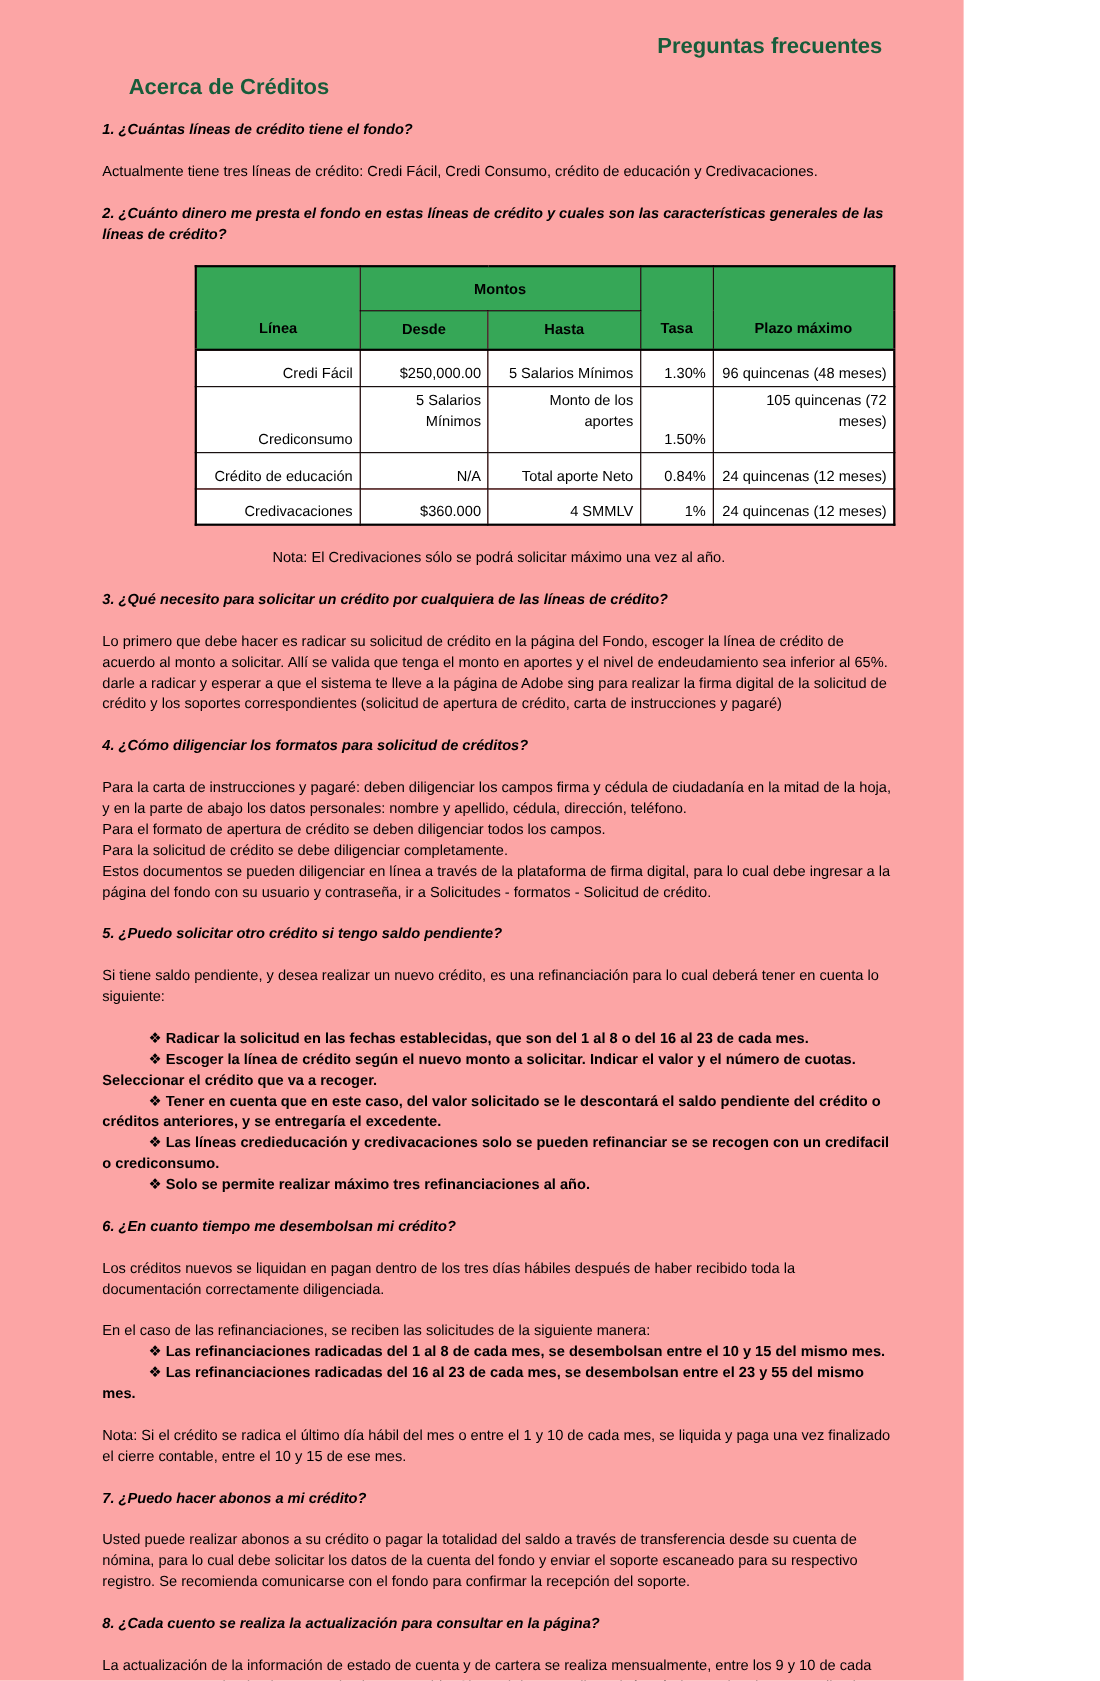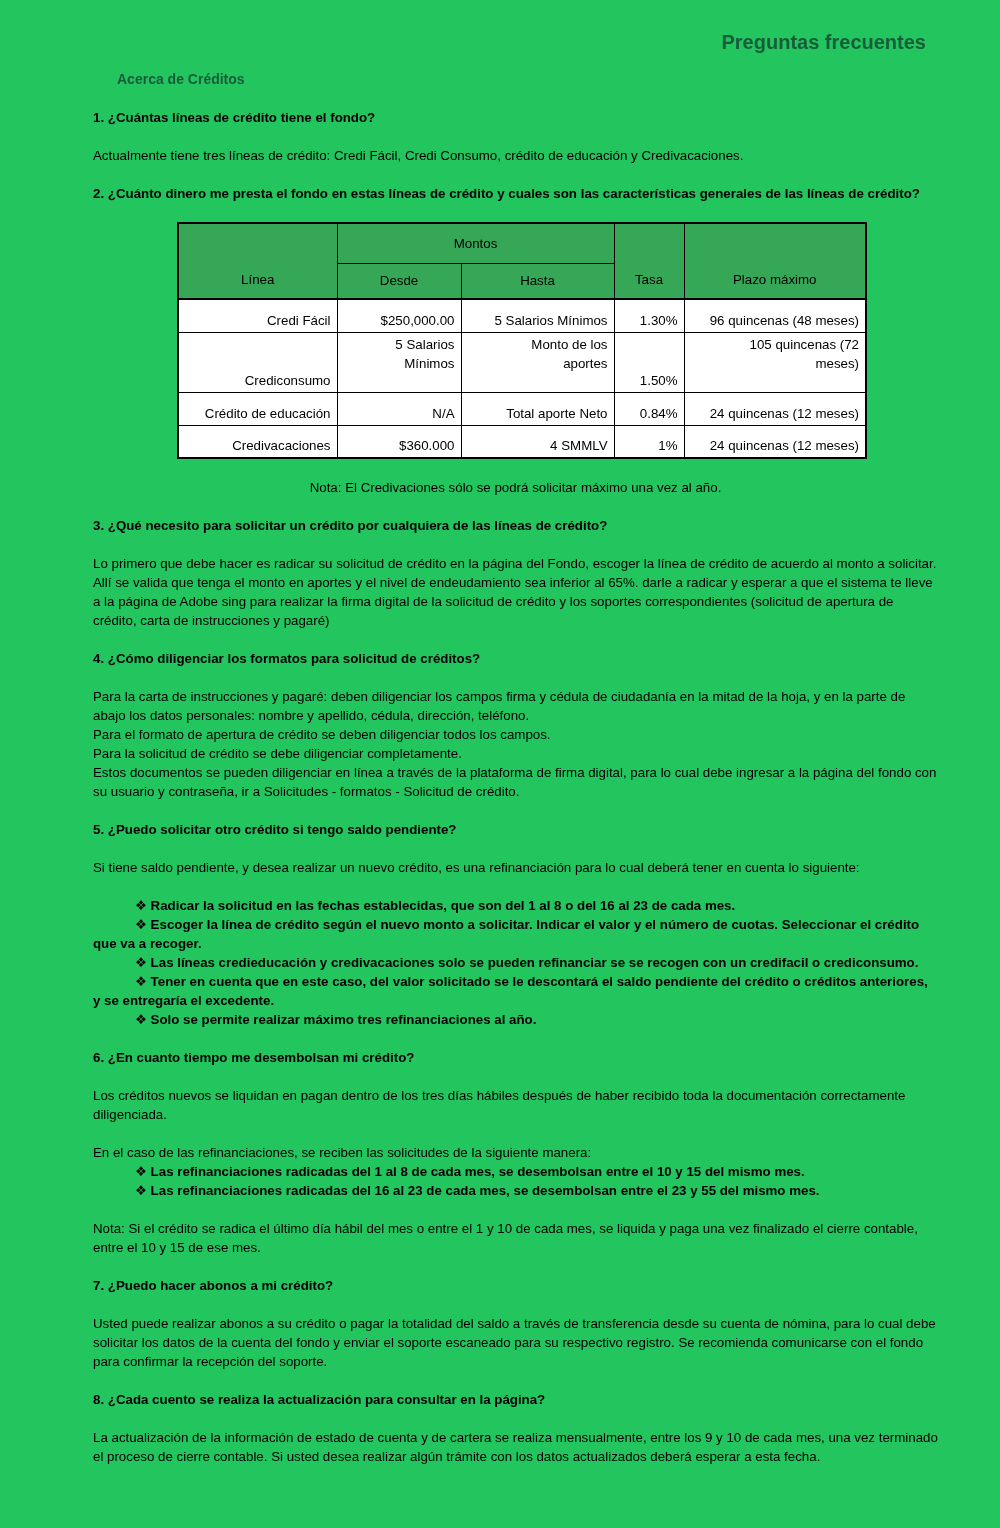--- a/index.html
+++ b/index.html
@@ -3,66 +3,66 @@
 <meta charset="utf-8">
 <style>
   html, body { margin: 0; padding: 0; background: #ffffff; }
   body {
     font-family: "Liberation Sans", "DejaVu Sans", sans-serif;
     color: #000000;
     font-size: 13.3px;
     line-height: 19px;
   }
   .page {
-    width: 1000px;
+    width: 876px;
     height: 1528px;
     box-sizing: border-box;
     padding: 30px 62px 40px 93px;
-    background: #22c55e;
+    background: #fca5a5;
     overflow: hidden;
   }
   .title {
     font-size: 20px;
     line-height: 24px;
     font-weight: bold;
     color: var(--heading-green, #175C3A);
     text-align: right;
     padding-right: 12px;
   }
   .section-heading {
     margin-top: 16px;
     margin-left: 24px;
-    font-size: 14px;
+    font-size: 20px;
     line-height: 19px;
     font-weight: bold;
     color: var(--heading-green, #175C3A);
   }
   .content-flow { margin-top: 4px; }
   .block { margin-top: 19px; }
   .block.tight { margin-top: 0; }
-  .question { font-weight: bold; }
+  .question { font-weight: bold; font-style: italic; }
   .bullet { text-indent: 42px; font-weight: bold; }
   .note-center { text-align: center; }
 
   .table-wrap { margin-left: 84px; }
   table.credit-table {
     border-collapse: collapse;
     border: 2px solid #000;
     table-layout: fixed;
   }
   .credit-table th, .credit-table td {
     border: 1px solid #000;
     padding: 2px 6px;
     font-size: 13.3px;
     line-height: 19px;
     overflow: hidden;
   }
   .credit-table th {
     background: var(--table-header-green, #36A757);
-    font-weight: normal;
+    font-weight: bold;
     text-align: center;
     vertical-align: middle;
   }
   .credit-table th.vspan { vertical-align: bottom; padding-bottom: 9px; }
   .credit-table thead { border-bottom: 2px solid #000; }
   .credit-table thead tr.hrow1 { height: 40px; }
   .credit-table thead tr.hrow2 { height: 36px; }
   .credit-table tbody tr { height: 33px; }
   .credit-table tbody tr.tall { height: 60px; }
   .credit-table tbody td {
@@ -159,22 +159,22 @@
         <div class="line">Para la solicitud de crédito se debe diligenciar completamente.</div>
         <div class="line">Estos documentos se pueden diligenciar en línea a través de la plataforma de firma digital, para lo cual debe ingresar a la página del fondo con su usuario y contraseña, ir a Solicitudes -  formatos - Solicitud de crédito.</div>
       </div>
       <div class="question block">5. ¿Puedo solicitar otro crédito si tengo saldo pendiente?</div>
       <div class="para block">
         <div class="line">Si tiene saldo pendiente, y desea realizar un nuevo crédito, es una refinanciación para lo cual deberá tener en cuenta lo siguiente:</div>
       </div>
       <div class="bullets block">
         <div class="bullet">❖ Radicar la solicitud en las fechas establecidas, que son del 1 al 8 o del 16 al 23 de cada mes.</div>
         <div class="bullet">❖ Escoger la línea de crédito según el nuevo monto a solicitar. Indicar el valor y el número de cuotas. Seleccionar el crédito que va a recoger.</div>
+        <div class="bullet">❖ Tener en cuenta que en este caso, del valor solicitado se le descontará el saldo pendiente del crédito o créditos anteriores, y se entregaría el excedente.</div>
         <div class="bullet">❖ Las líneas credieducación y credivacaciones solo se pueden refinanciar se se recogen con un credifacil o crediconsumo.</div>
-        <div class="bullet">❖ Tener en cuenta que en este caso, del valor solicitado se le descontará el saldo pendiente del crédito o créditos anteriores, y se entregaría el excedente.</div>
         <div class="bullet">❖ Solo se permite realizar máximo tres refinanciaciones al año.</div>
       </div>
       <div class="question block">6. ¿En cuanto tiempo me desembolsan mi crédito?</div>
       <div class="para block">
         <div class="line">Los créditos nuevos se liquidan en pagan dentro de los tres días hábiles después de haber recibido toda la documentación correctamente diligenciada.</div>
       </div>
       <div class="para block">
         <div class="line">En el caso de las refinanciaciones, se reciben las solicitudes de la siguiente manera:</div>
       </div>
       <div class="bullets block tight">

